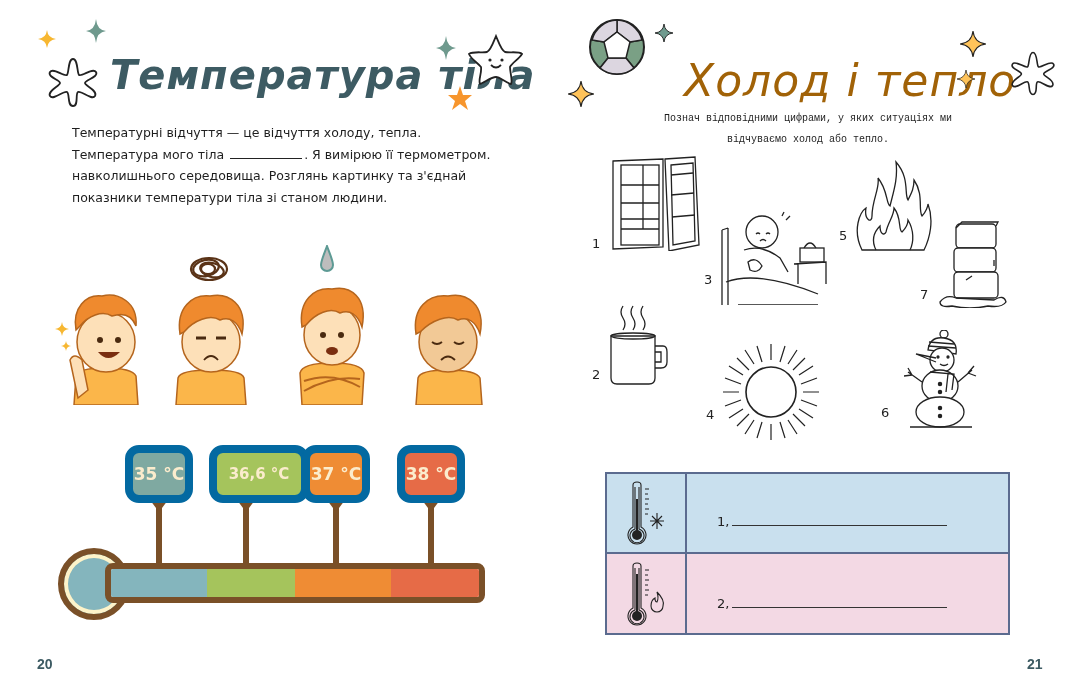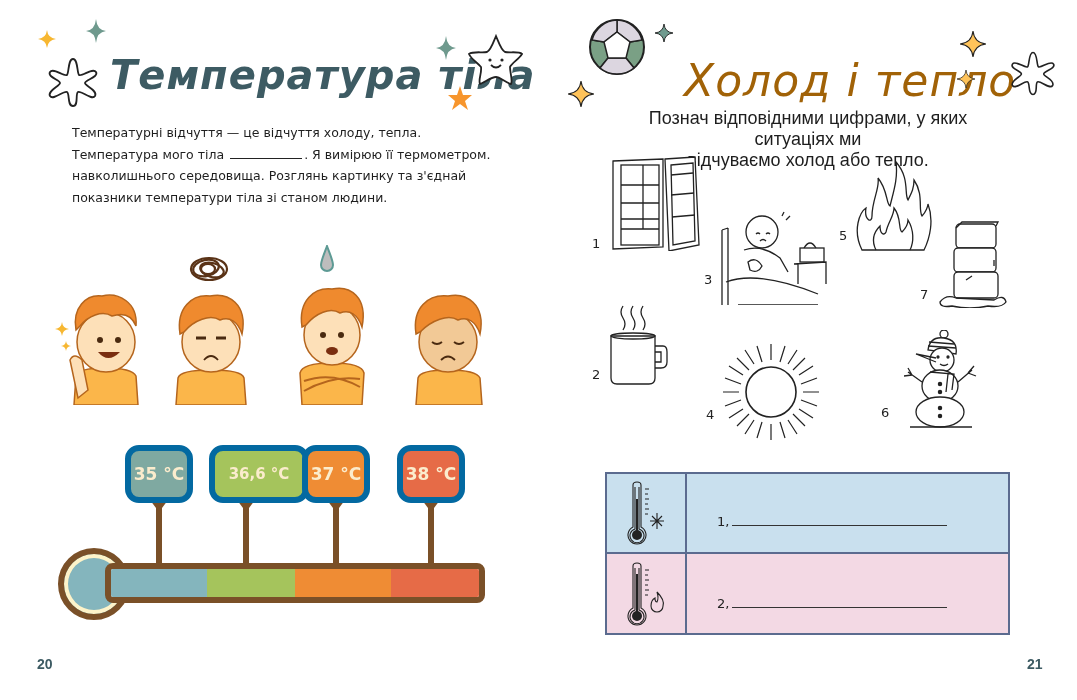--- a/index.html
+++ b/index.html
@@ -17,26 +17,26 @@
   .title-right {
     left: 146px; top: 55px; font-size: 44px; color: #a16207;
     font-family: "DejaVu Sans", sans-serif; font-style: italic; letter-spacing: 1px;
   }
   .intro-text {
     left: 72px; top: 122px; width: 420px; font-size: 12.5px; line-height: 21.5px; color: #1e1e1e;
     font-family: "DejaVu Sans", sans-serif;
   }
   .blank-inline { display: inline-block; width: 72px; border-bottom: 1px solid #222; vertical-align: baseline; margin: 0 2px; }
   .instr-text {
-    left: 100px; top: 108px; width: 340px; text-align: center; font-size: 18px; line-height: 21px;
-    font-family: Liberation Sans, sans-serif; color: #1e1e1e;
+    left: 100px; top: 108px; width: 340px; text-align: center; font-size: 10px; line-height: 21px;
+    font-family: Liberation Mono, monospace; color: #1e1e1e;
   }
 
   .bubble {
-    position: absolute; width: 68px; height: 58px; border: 6px solid #0369a1; border-radius: 14px;
+    position: absolute; width: 68px; height: 58px; border: 8px solid #0369a1; border-radius: 14px;
     display: flex; align-items: center; justify-content: center; color: #fbeccd; font-weight: bold; font-size: 17px;
     font-family: "DejaVu Sans", sans-serif; top: 445px;
   }
   .stem { position: absolute; width: 6px; background: #7a5028; top: 505px; height: 62px; }
   .pointer { position: absolute; width: 0; height: 0; border-left: 9px solid transparent; border-right: 9px solid transparent; border-top: 12px solid #7a5028; top: 500px; }
 
   .thermo-bar {
     position: absolute; left: 105px; top: 563px; width: 380px; height: 40px; border: 6px solid #7a5028; border-radius: 8px;
     display: flex; overflow: hidden; background: #fff;
   }

